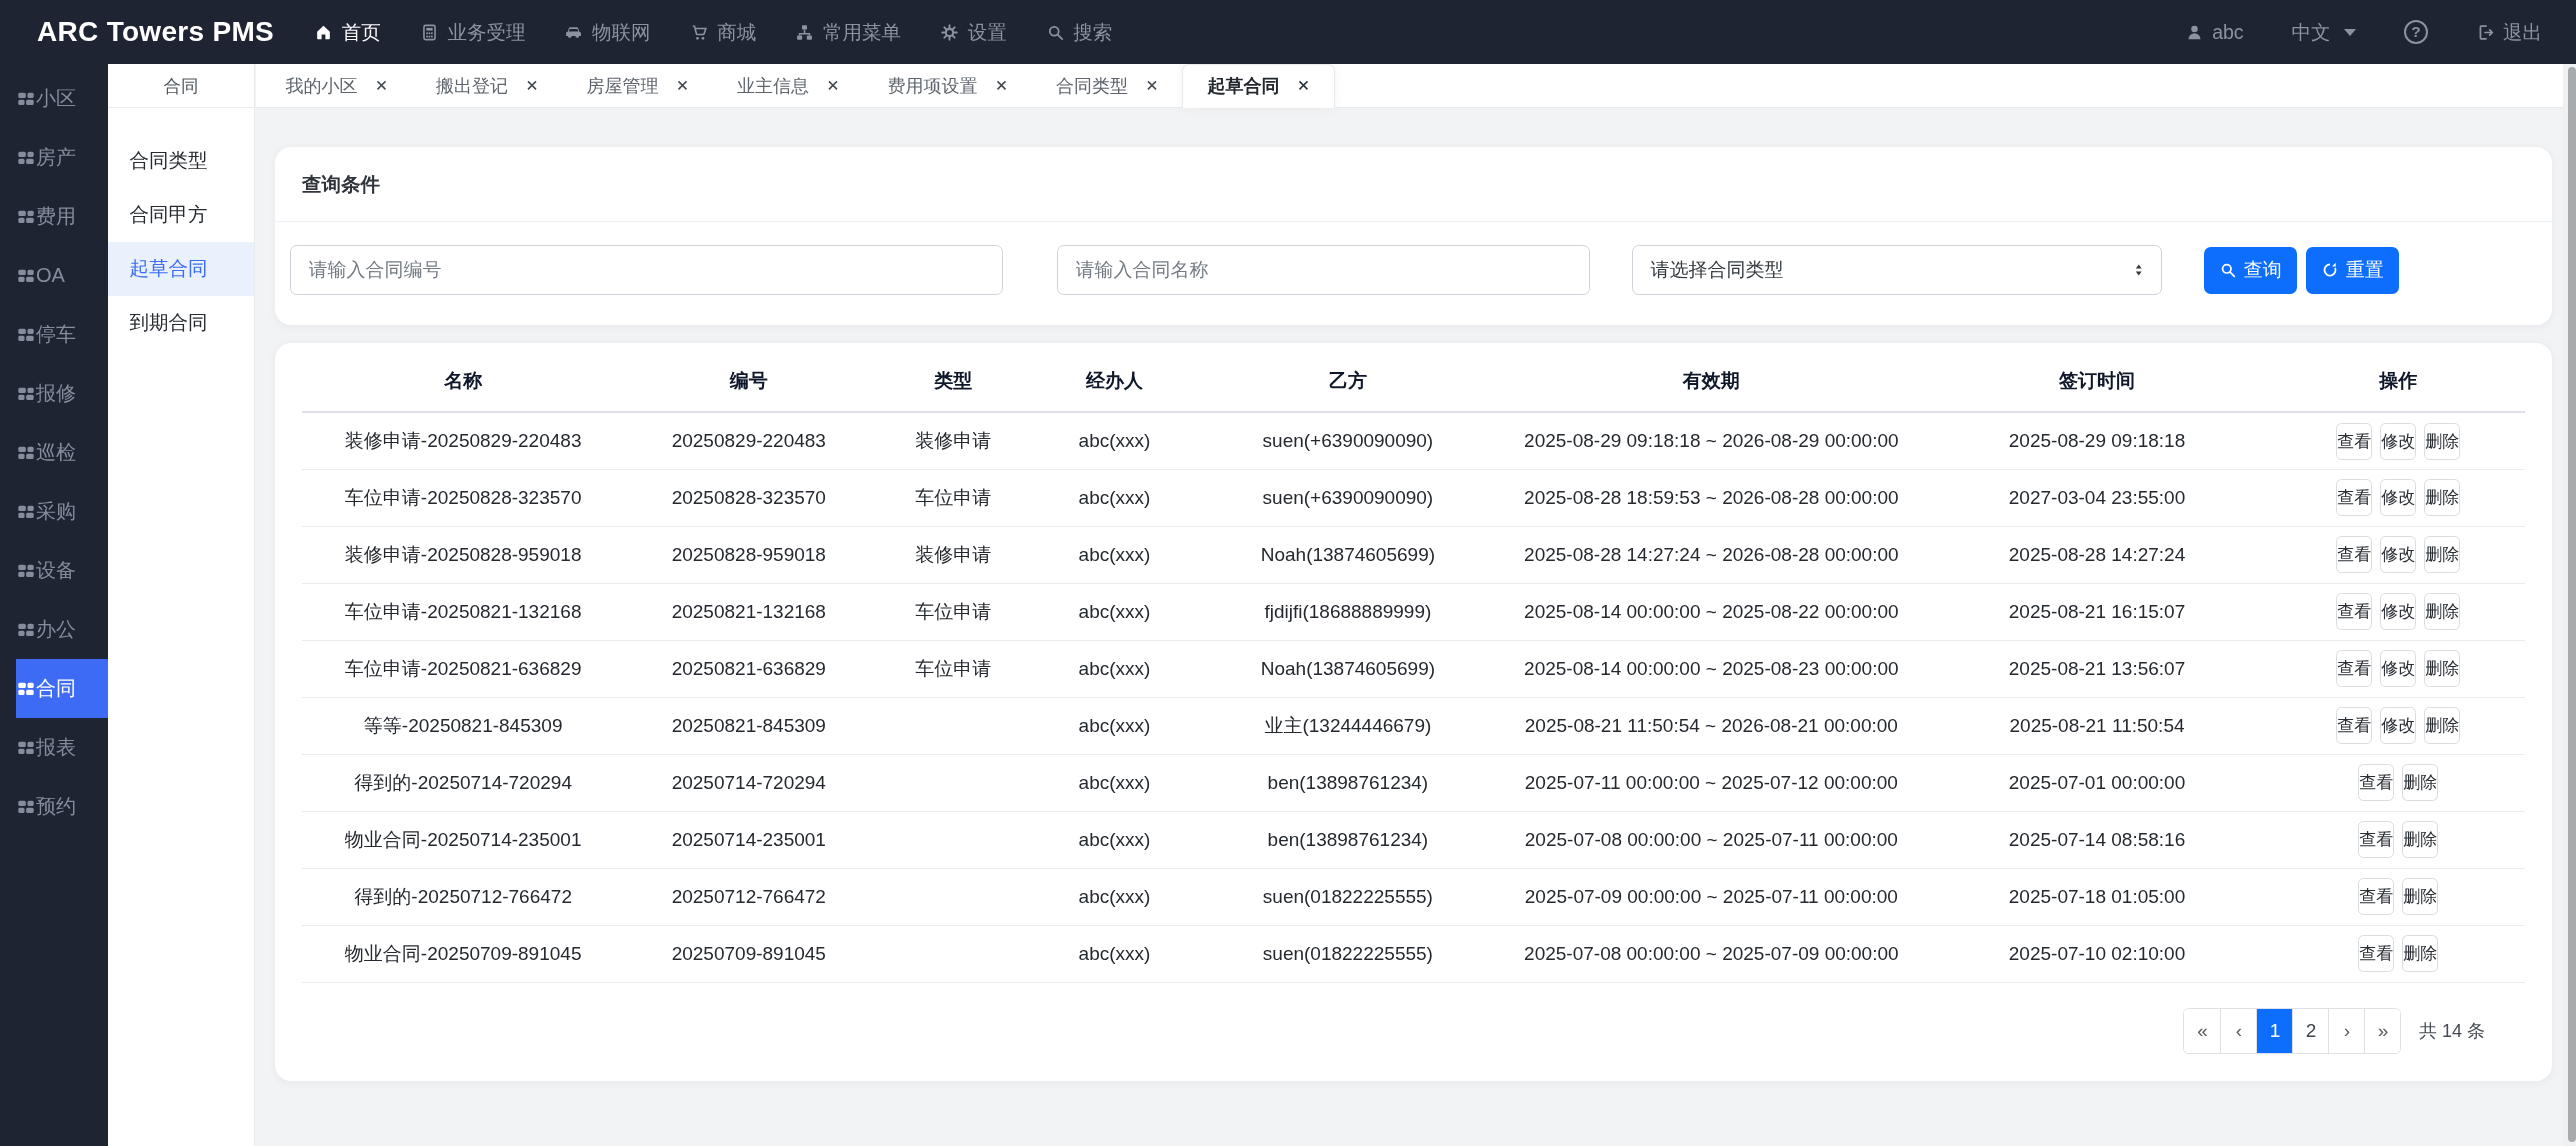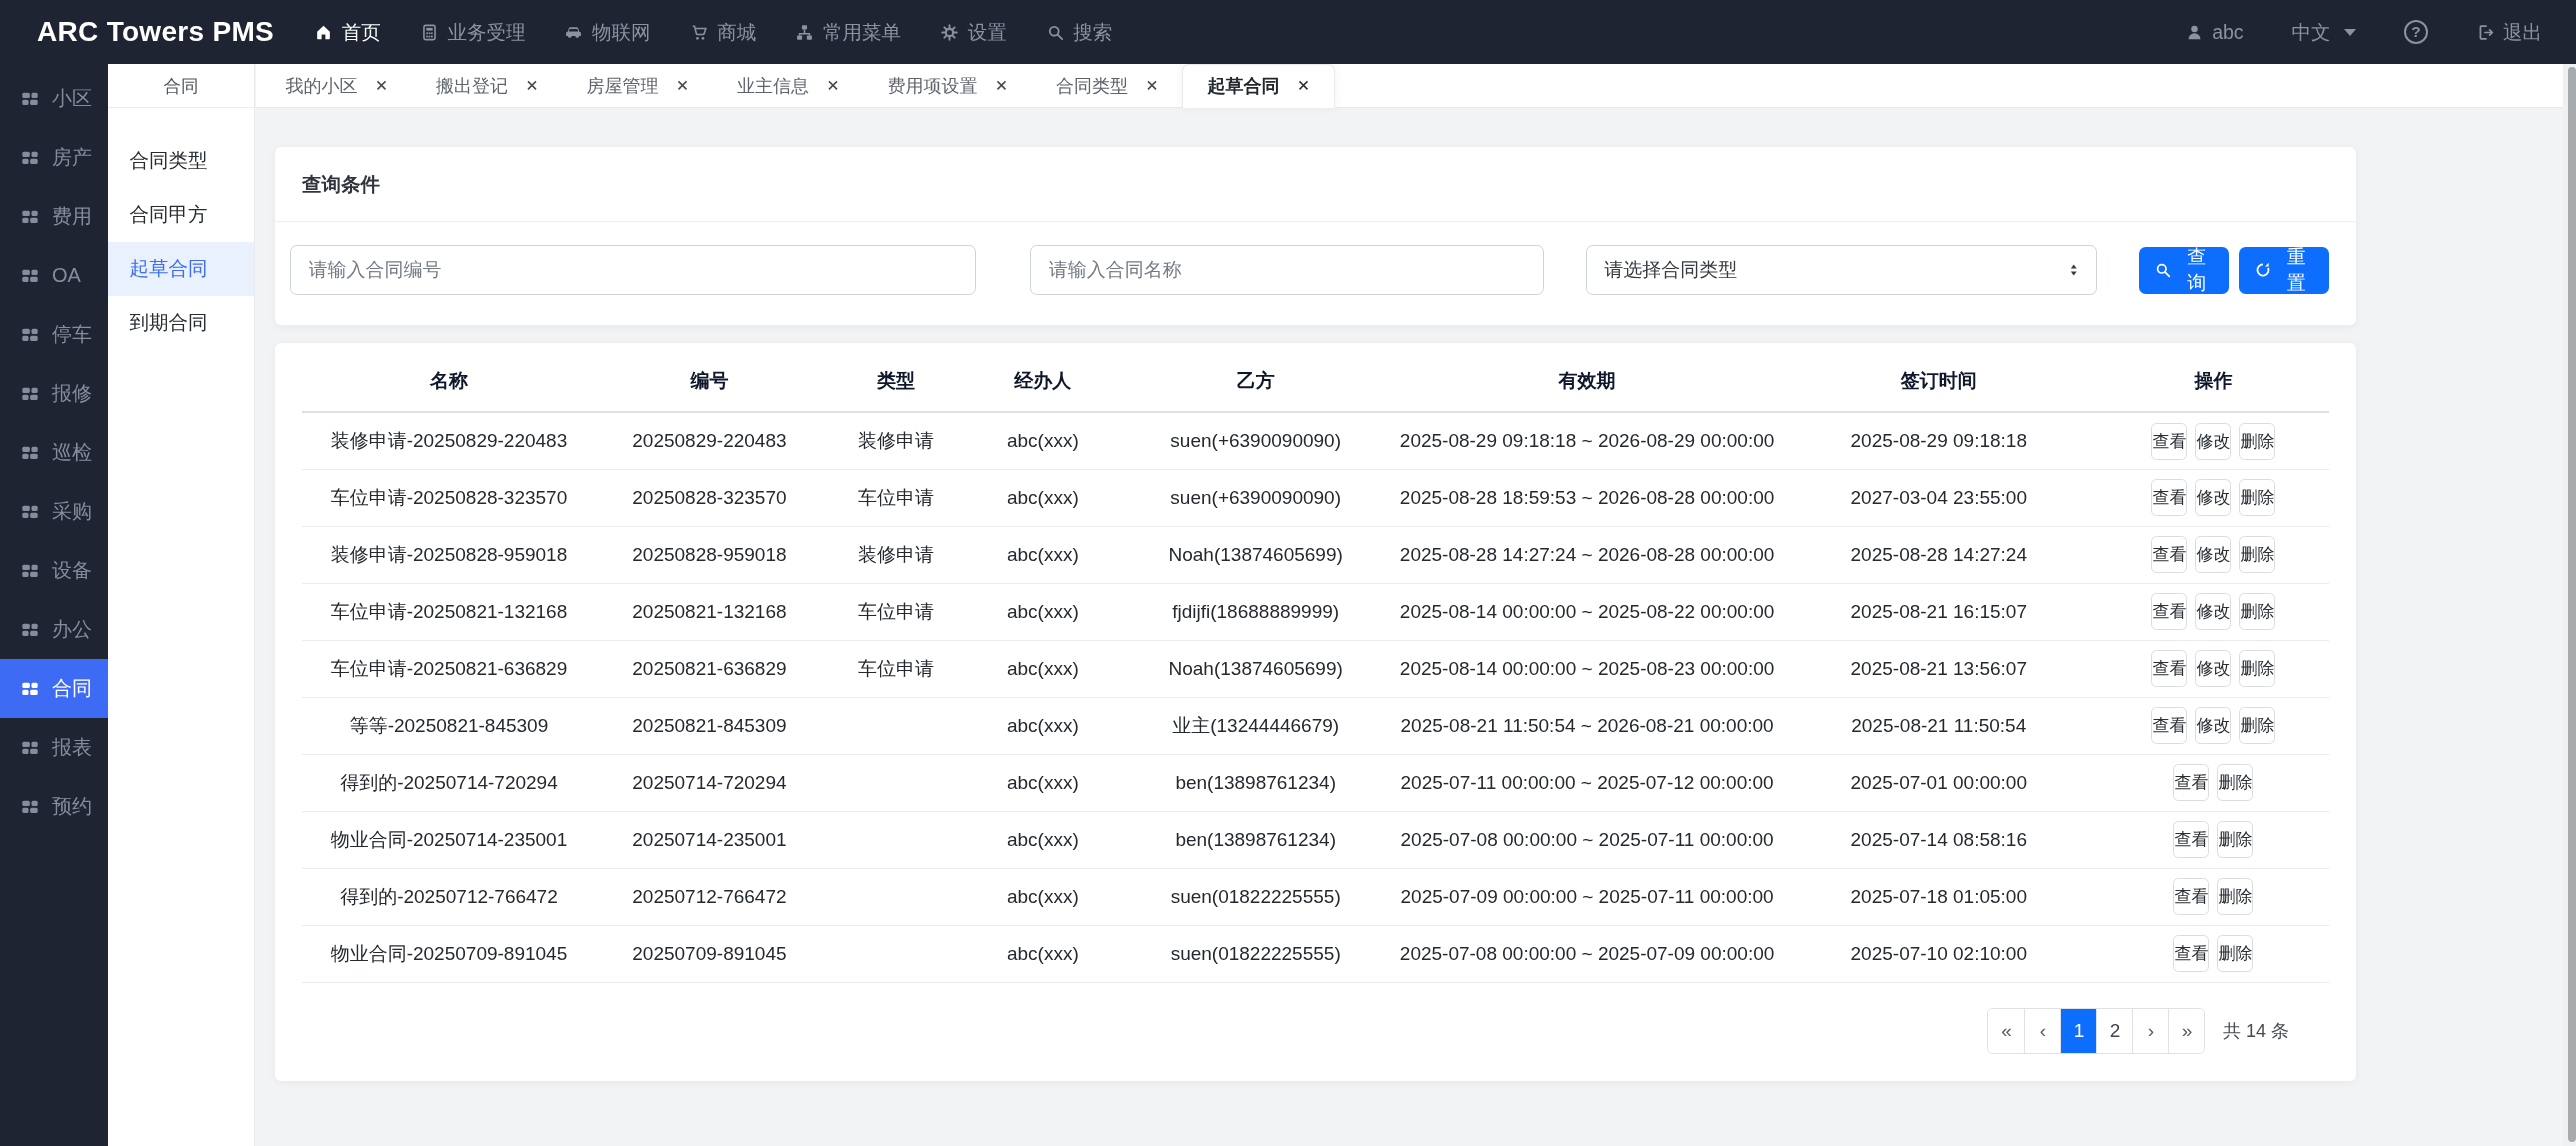--- a/index.html
+++ b/index.html
@@ -20,21 +20,21 @@
   .topnav { display:flex; margin-left:40px; gap:39px; }
   .nav-item { display:flex; align-items:center; gap:8.7px; font-size:19.5px; color:#8b92a0; cursor:default; }
   .nav-item.active { color:#ffffff; }
   .topbar-right { margin-left:auto; display:flex; align-items:center; gap:48px; padding-right:34px; font-size:19.5px; color:#8b92a0; }
   .tb-user, .tb-lang, .tb-logout { display:flex; align-items:center; gap:8px; }
   .caret-down { width:0; height:0; border-left:6px solid transparent; border-right:6px solid transparent; border-top:7.4px solid #8b92a0; margin-left:5.4px; }
   .help-circle { width:24px; height:24px; border:2px solid #8b92a0; border-radius:50%; display:flex; align-items:center; justify-content:center; font-size:15.5px; font-weight:700; color:#8b92a0; }
 
   
   .sidebar { position:absolute; top:64px; left:0; width:108px; height:1083px; background:#1f2433; padding-top:5.4px; z-index:4; }
-  .side-item { display:flex; align-items:center; height:59px; padding-left:20px; gap:12px; font-size:20px; color:#858c9c; }
+  .side-item { display:flex; align-items:center; height:59px; gap:0; font-size:20px; color:#858c9c;margin-left:16px; }
   .side-item .ic svg { width:20px; height:20px; }
   .side-item.active { background:#3e6bf4; color:#ffffff; }
 
   
   .submenu { position:absolute; top:64px; left:108px; width:147px; height:1083px; background:#ffffff; border-right:0.7px solid #e9ebee; z-index:3; }
   .submenu-title { height:44px; display:flex; align-items:center; justify-content:center; font-size:17.5px; color:#4d545b; border-bottom:0.7px solid #ebedef; }
   .submenu-list { margin-top:25.6px; }
   .submenu-item { height:54px; display:flex; align-items:center; padding-left:21.5px; font-size:19.5px; color:#262b31; }
   .submenu-item.active { background:#e9f1fd; color:#3d6bf5; }
 
@@ -47,21 +47,21 @@
   .tab .close { font-size:15.5px; color:#42484f; font-weight:600; }
   .tab.active {
     background:#ffffff; border:0.7px solid #e7e9eb; border-bottom:1.3px solid #ffffff;
     border-radius:6.7px 6.7px 0 0; margin-bottom:-1.3px; font-weight:700; color:#23282e;
     box-shadow:0 0 10.8px rgba(0,0,0,.05);
   }
   .tab.active .close { font-weight:800; color:#2a3036; }
 
   
   .content { position:absolute; top:108px; left:256px; width:2307px; height:1039px; background:#f2f3f5; padding:39px 10.8px 0 19px; }
-  .card { background:#ffffff; border-radius:6px; box-shadow:0 1.3px 8px rgba(31,36,51,.05); width:2081px; }
+  .card { background:#ffffff; border-radius:16px; box-shadow:0 1.3px 8px rgba(31,36,51,.05); width:2277px; }
   .card-header { display:flex; align-items:center; padding:0 27px; border-bottom:0.7px solid #eef0f3; }
   .card-title { font-size:19.5px; font-weight:700; color:#30353c; }
   .query .card-header { height:75px; }
   .query-body { display:flex; align-items:center; padding:23px 27px 30px 15px; }
   .q-input { height:50px; border:0.7px solid #ced3da; border-radius:6.7px; padding:0 17.5px; font-size:19px; color:#3a4047; width:533px; margin-right:42px; outline:none; }
   .q-input::placeholder { color:#747b84; opacity:1; }
   .q-select { width:530px; height:50px; border:0.7px solid #ced3da; border-radius:6.7px; display:flex; align-items:center; padding:0 40px 0 17.5px; font-size:19px; color:#343a40; position:relative; margin-right:42px; background:#fff; }
   .sel-caret { position:absolute; right:13.5px; top:50%; transform:translateY(-50%); }
   .sel-caret svg { width:17.5px; height:17.5px; }
   .btn { display:inline-flex; align-items:center; justify-content:center; gap:6.7px; background:#0d6efd; color:#fff; border:none; border-radius:6.7px; font-size:19px; height:47px; padding:0 15px; cursor:default; }

